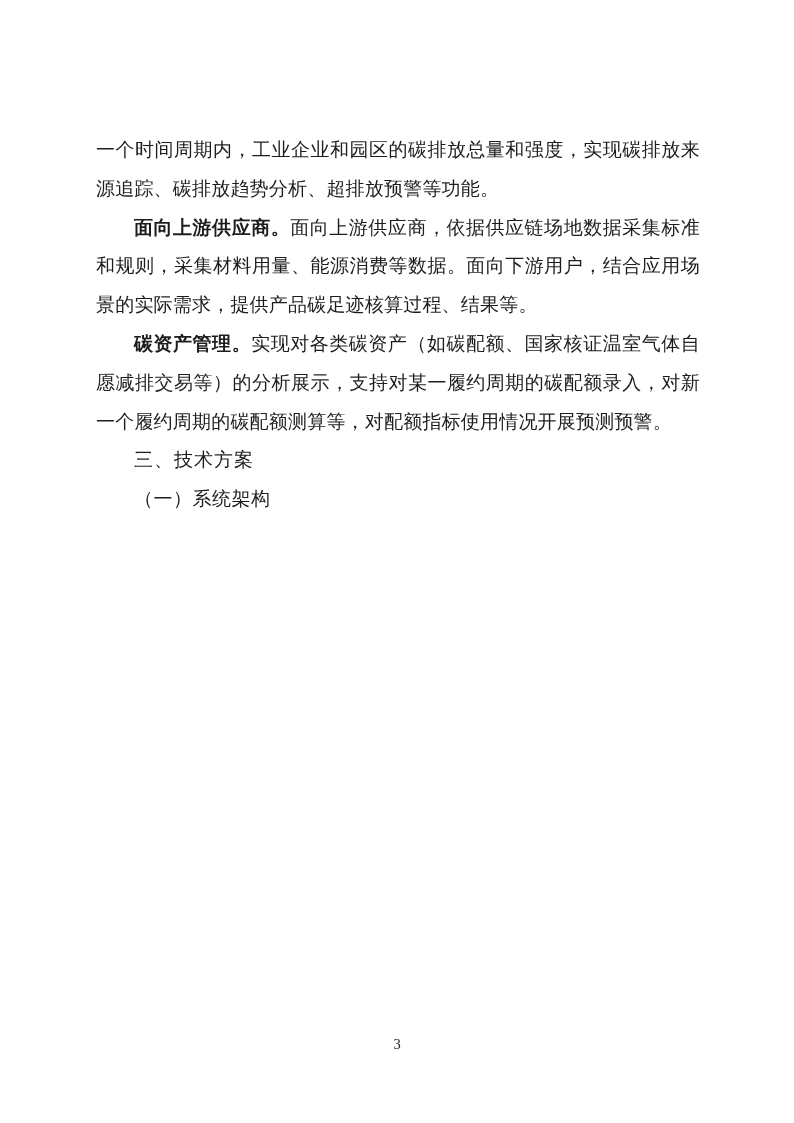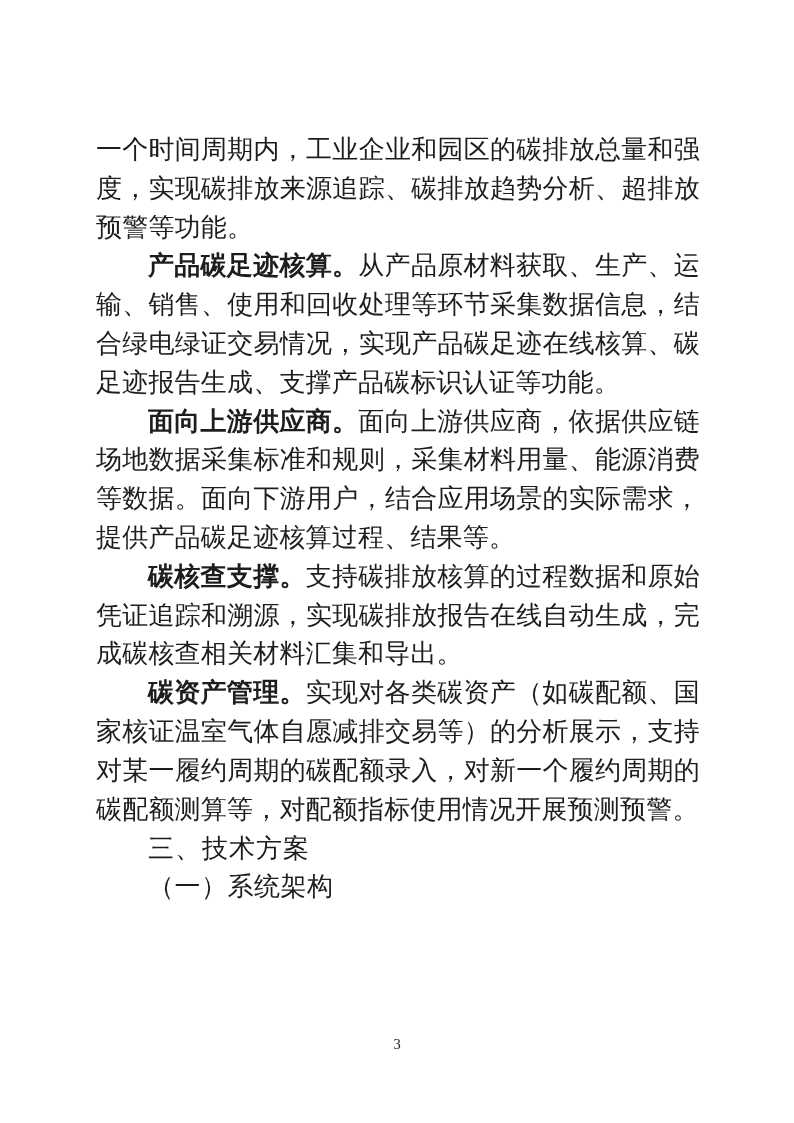--- a/index.html
+++ b/index.html
@@ -14,21 +14,21 @@
     background: #ffffff;
     overflow: hidden;
     font-family: "Liberation Serif", "DejaVu Serif", serif;
     color: #1d1d1f;
   }
   .content {
     position: absolute;
     left: 96px;
     top: 131px;
     width: 604px;
-    font-size: 26px;
+    font-size: 19px;
     line-height: 38.8px;
     text-align: justify;
     text-justify: inter-character;
     letter-spacing: 0.2px;
   }
   .content p {
     margin: 0;
     padding: 0;
   }
   .indent {
@@ -63,31 +63,25 @@
   }
 </style>
 </head>
 <body>
 
 <div class="page">
   <div class="content">
 
     <p class="no-indent">一个时间周期内，工业企业和园区的碳排放总量和强度，实现碳排放来源追踪、碳排放趋势分析、超排放预警等功能。</p>
 
-    <p class="indent">
-      <span class="lead">产品碳足迹核算。</span><span>从产品原材料获取、生产、运输、销售、使用和回收处理等环节采集数据信息，结合绿电绿证交易情况，实现产品碳足迹在线核算、碳足迹报告生成、支撑产品碳标识认证等功能。</span>
-    </p>
 
     <p class="indent">
       <span class="lead">面向上游供应商。</span><span>面向上游供应商，依据供应链场地数据采集标准和规则，采集材料用量、能源消费等数据。面向下游用户，结合应用场景的实际需求，提供产品碳足迹核算过程、结果等。</span>
     </p>
 
-    <p class="indent">
-      <span class="lead">碳核查支撑。</span><span>支持碳排放核算的过程数据和原始凭证追踪和溯源，实现碳排放报告在线自动生成，完成碳核查相关材料汇集和导出。</span>
-    </p>
 
     <p class="indent">
       <span class="lead">碳资产管理。</span><span>实现对各类碳资产（如碳配额、国家核证温室气体自愿减排交易等）的分析展示，支持对某一履约周期的碳配额录入，对新一个履约周期的碳配额测算等，对配额指标使用情况开展预测预警。</span>
     </p>
 
     <p class="h-level1">三、技术方案</p>
 
     <p class="h-level2">（一）系统架构</p>
 
 

